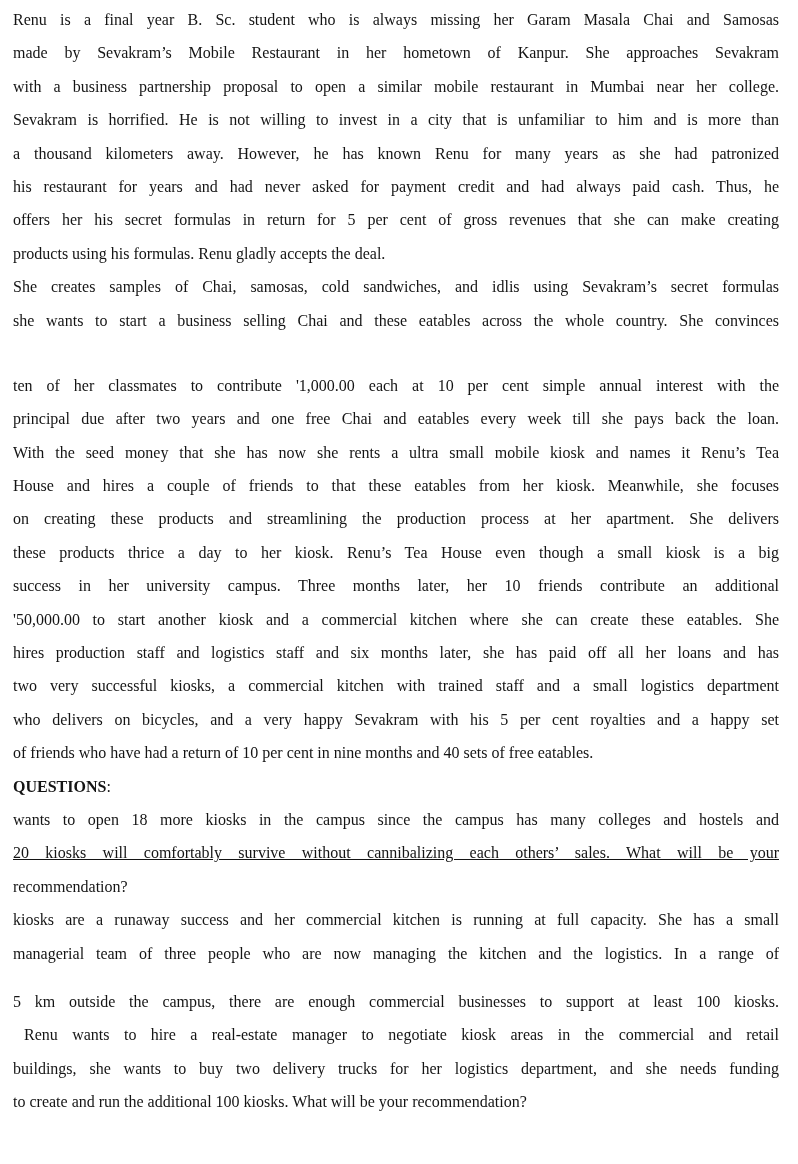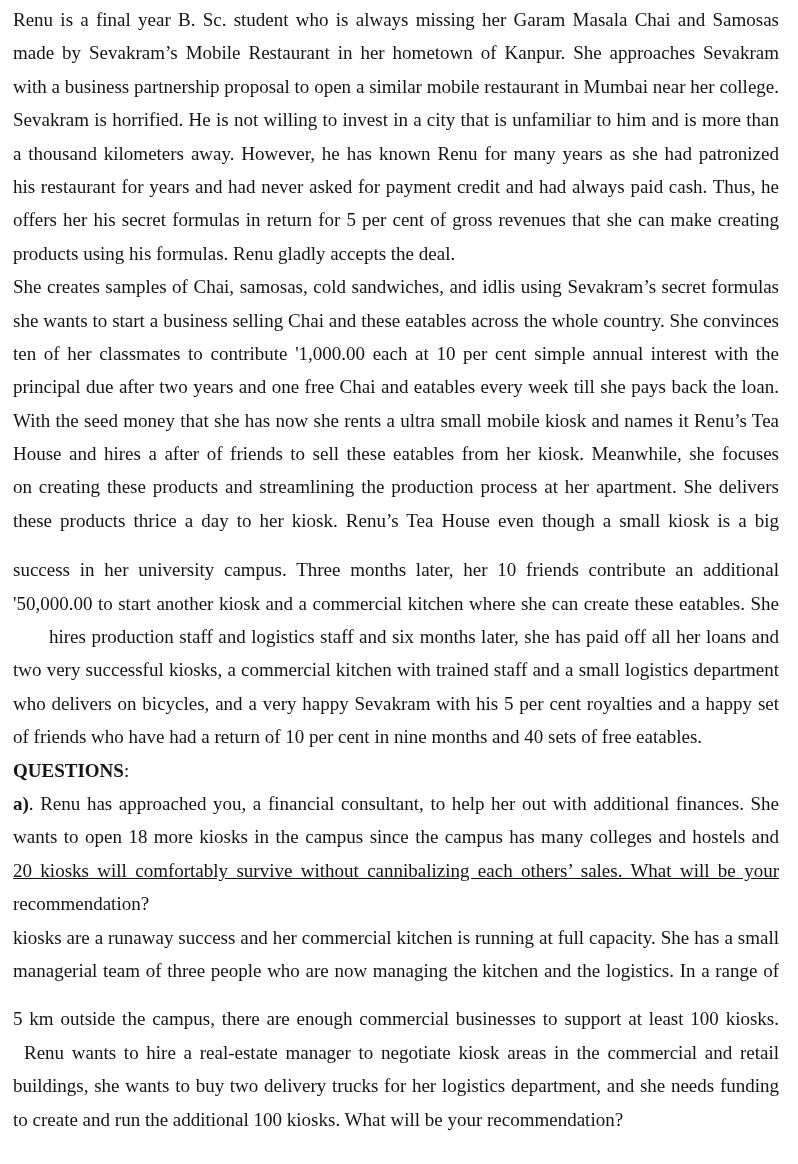--- a/index.html
+++ b/index.html
@@ -22,21 +22,21 @@
     width: 766px;
   }
   .q-label {
     font-weight: bold;
   }
   
   .jline {
     display: block;
     height: 33.4px;
     line-height: 33.4px;
-    font-size: 19px;
+    font-size: 16px;
     text-align: justify;
     text-align-last: justify;
     overflow: hidden;
   }
   .jline.last { text-align-last: left; }
 </style>
 </head>
 <body>
 
 <div class="page">
@@ -47,38 +47,37 @@
     <div class="jline" style="white-space: normal; text-align-last: justify;">Sevakram is horrified. He is not willing to invest in a city that is unfamiliar to him and is more than</div>
     <div class="jline" style="white-space: normal; text-align-last: justify;">a thousand kilometers away. However, he has known Renu for many years as she had patronized</div>
     <div class="jline" style="white-space: normal; text-align-last: justify;">his restaurant for years and had never asked for payment credit and had always paid cash. Thus, he</div>
     <div class="jline" style="white-space: normal; text-align-last: justify;">offers her his secret formulas in return for 5 per cent of gross revenues that she can make creating</div>
     <div class="jline last" style="white-space: normal;">products using his formulas. Renu gladly accepts the deal.</div>
   </div>
 
   <div>
     <div class="jline" style="white-space: normal; text-align-last: justify;">She creates samples of Chai, samosas, cold sandwiches, and idlis using Sevakram’s secret formulas</div>
     <div class="jline" style="white-space: normal; text-align-last: justify;">she wants to start a business selling Chai and these eatables across the whole country. She convinces</div>
-    <div class="jline" style="white-space: normal; text-align-last: justify;">ten of her classmates to contribute '1,000.00 each at 10 per cent simple annual interest with the</div>
+    <div class="jline" style="white-space: normal; text-align-last: justify; margin-top: 32px;">ten of her classmates to contribute '1,000.00 each at 10 per cent simple annual interest with the</div>
     <div class="jline" style="white-space: normal; text-align-last: justify;">principal due after two years and one free Chai and eatables every week till she pays back the loan.</div>
     <div class="jline" style="white-space: normal; text-align-last: justify;">With the seed money that she has now she rents a ultra small mobile kiosk and names it Renu’s Tea</div>
-    <div class="jline" style="white-space: normal; text-align-last: justify;">House and hires a after of friends to sell these eatables from her kiosk. Meanwhile, she focuses</div>
+    <div class="jline" style="white-space: normal; text-align-last: justify;">House and hires a couple of friends to that these eatables from her kiosk. Meanwhile, she focuses</div>
     <div class="jline" style="white-space: normal; text-align-last: justify;">on creating these products and streamlining the production process at her apartment. She delivers</div>
     <div class="jline" style="white-space: normal; text-align-last: justify;">these products thrice a day to her kiosk. Renu’s Tea House even though a small kiosk is a big</div>
-    <div class="jline" style="white-space: normal; text-align-last: justify; margin-top: 16px;">success in her university campus. Three months later, her 10 friends contribute an additional</div>
+    <div class="jline" style="white-space: normal; text-align-last: justify;">success in her university campus. Three months later, her 10 friends contribute an additional</div>
     <div class="jline" style="white-space: normal; text-align-last: justify;">'50,000.00 to start another kiosk and a commercial kitchen where she can create these eatables. She</div>
-    <div class="jline" style="white-space: normal; text-align-last: justify; margin-left: 36px;">hires production staff and logistics staff and six months later, she has paid off all her loans and has</div>
+    <div class="jline" style="white-space: normal; text-align-last: justify;">hires production staff and logistics staff and six months later, she has paid off all her loans and has</div>
     <div class="jline" style="white-space: normal; text-align-last: justify;">two very successful kiosks, a commercial kitchen with trained staff and a small logistics department</div>
     <div class="jline" style="white-space: normal; text-align-last: justify;">who delivers on bicycles, and a very happy Sevakram with his 5 per cent royalties and a happy set</div>
     <div class="jline last" style="white-space: normal;">of friends who have had a return of 10 per cent in nine months and 40 sets of free eatables.</div>
   </div>
 
   <div class="jline last" style="white-space: normal;"><span style="font-weight:bold">QUESTIONS</span><span>:</span></div>
 
   <div>
-    <div class="jline" style="white-space: normal; text-align-last: justify;"><span class="q-label">a)</span><span>.</span><span>  Renu has approached you, a financial consultant, to help her out with additional finances. She</span></div>
     <div class="jline" style="white-space: normal; text-align-last: justify;">wants to open 18 more kiosks in the campus since the campus has many colleges and hostels and</div>
     <div class="jline" style="white-space: normal; text-align-last: justify; text-decoration: underline;">20 kiosks will comfortably survive without cannibalizing each others’ sales. What will be your</div>
     <div class="jline last" style="white-space: normal;">recommendation?</div>
   </div>
 
   <div>
     <div class="jline" style="white-space: normal; text-align-last: justify;">kiosks are a runaway success and her commercial kitchen is running at full capacity. She has a small</div>
     <div class="jline" style="white-space: normal; text-align-last: justify;">managerial team of three people who are now managing the kitchen and the logistics. In a range of</div>
     <div class="jline" style="white-space: normal; text-align-last: justify; margin-top: 15px;">5 km outside the campus, there are enough commercial businesses to support at least 100 kiosks.</div>
     <div class="jline" style="white-space: normal; text-align-last: justify; margin-left: 11px;">Renu wants to hire a real-estate manager to negotiate kiosk areas in the commercial and retail</div>

